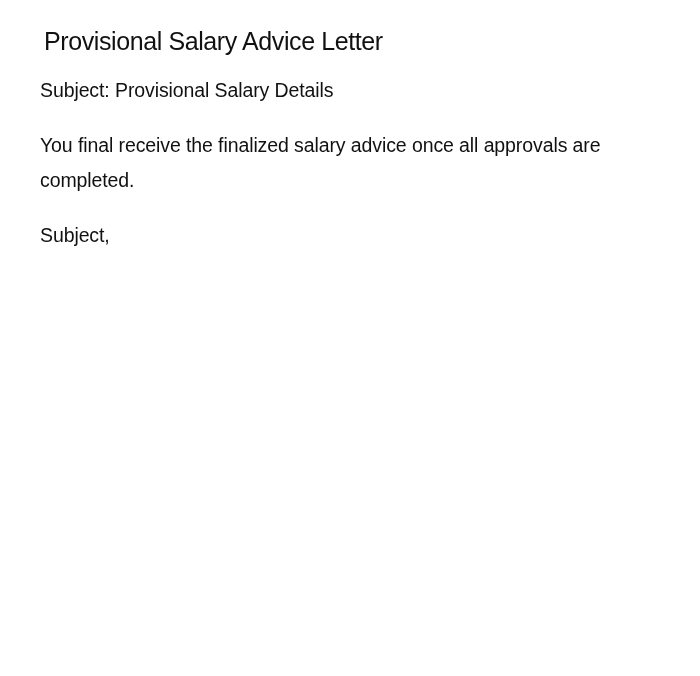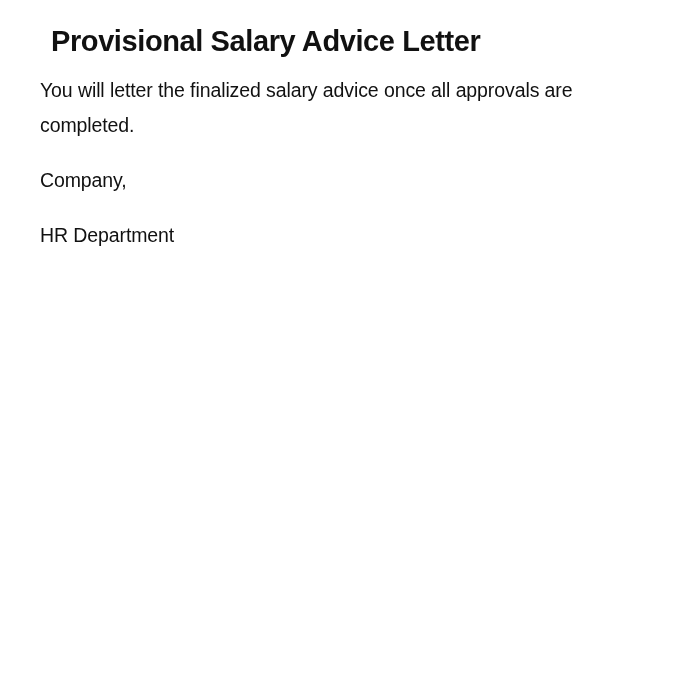--- a/index.html
+++ b/index.html
@@ -1,21 +1,21 @@
 <!DOCTYPE html>
 <html><head>
 <meta charset="utf-8">
 <style>
   html, body { margin: 0; padding: 0; background: #ffffff; }
   body { width: 700px; height: 676px; overflow: hidden; }
   .page { padding: 24px 40px 0 40px; color: #111; font-family: "Liberation Sans", sans-serif; }
-  .title { font-size: 29px; font-weight: bold; margin: 0 0 15px 11px; letter-spacing: -0.4px; line-height: 34px; }
+  .title { font-size: 25px; font-weight: normal; margin: 0 0 15px 4px; letter-spacing: -0.4px; line-height: 34px; }
   p { font-size: 19.5px; line-height: 35px; margin: 0 0 20px 0; letter-spacing: -0.1px; }
 </style>
 </head>
 <body>
 
 <div class="page">
   <h1 class="title">Provisional Salary Advice Letter</h1>
-  <p>You will letter the finalized salary advice once all approvals are completed.</p>
-  <p>Company,</p>
-  <p>HR Department</p>
+  <p>Subject: Provisional Salary Details</p>
+  <p>You final receive the finalized salary advice once all approvals are completed.</p>
+  <p>Subject,</p>
 </div>
 
 </body></html>

